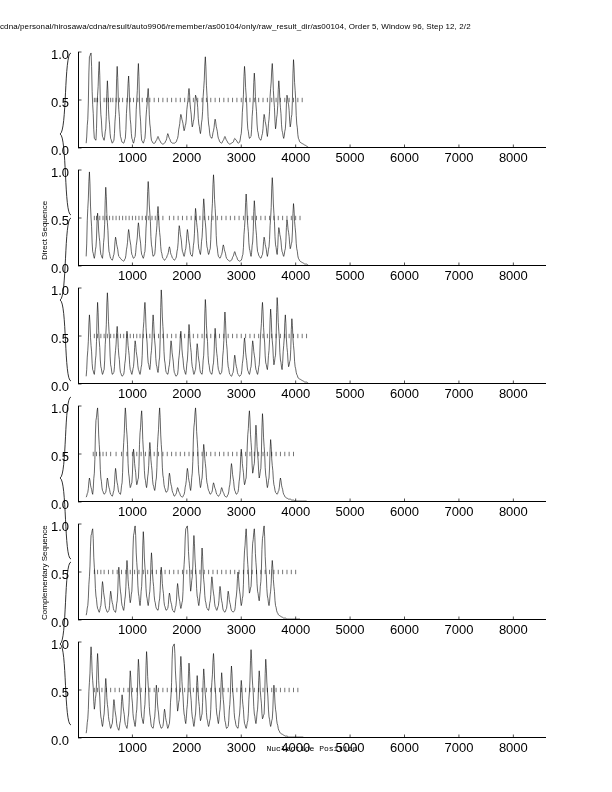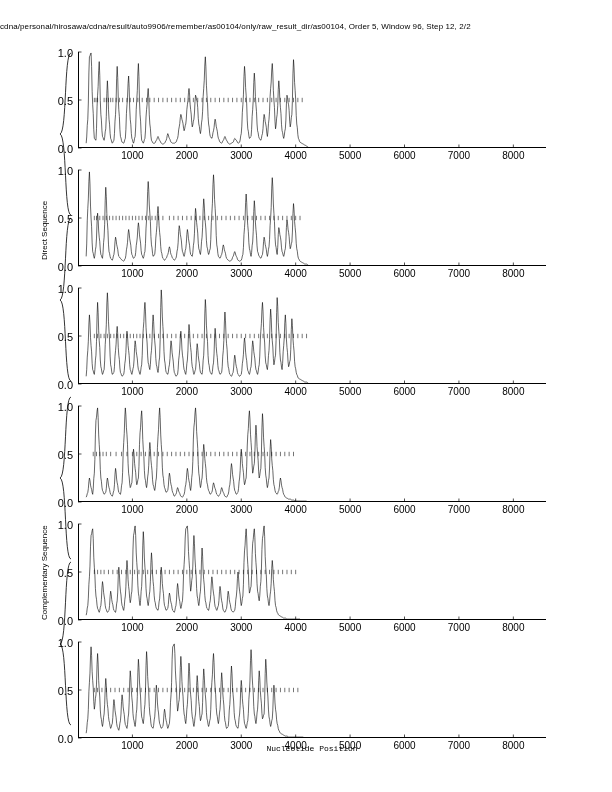--- a/index.html
+++ b/index.html
@@ -32,29 +32,28 @@
     position:absolute;
     left:0;top:0;right:0;bottom:0;
     border-left:0.8px solid #000;
     border-bottom:0.8px solid #000;
     box-sizing:border-box;
   }
   .panel svg{position:absolute;left:0;top:0;width:468px;height:96px;overflow:visible;}
 
   .ytick-label{
     position:absolute;
-    font-size:11px;
-    text-align:right;
+    font-size:13px;
     width:22px;
     left:-27px;
     line-height:1;
   }
   .xtick-label{
     position:absolute;
-    font-size:10px;
+    font-size:13px;
     text-align:center;
     width:34px;
     top:99px;
     line-height:1;
   }
 
   .axis-ylabel{
     position:absolute;
     font-size:8px;
     transform:rotate(-90deg);

